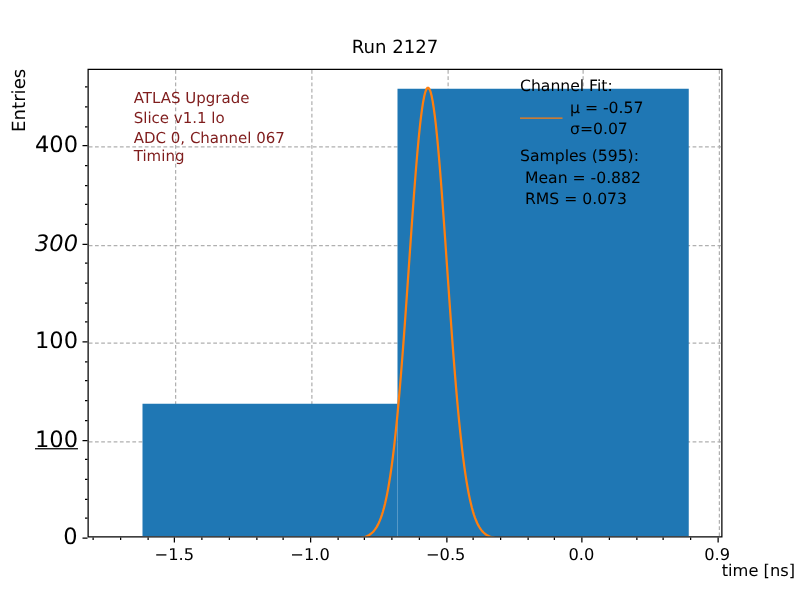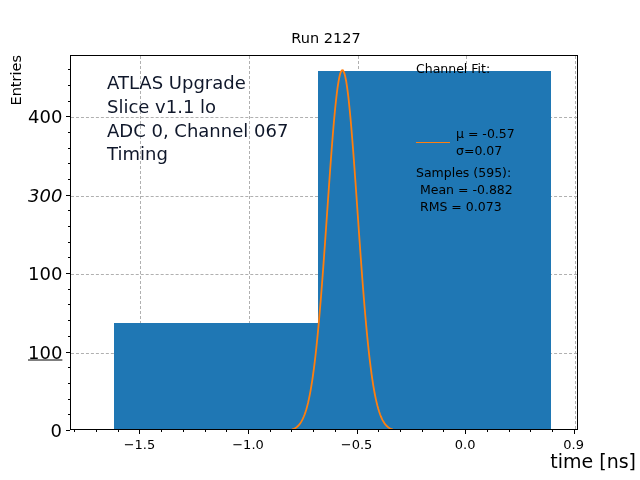--- a/index.html
+++ b/index.html
@@ -22,21 +22,21 @@
     top: 55px;
     width: 508px;
     height: 375px;
     border: 1.1px solid #000000;
     box-sizing: border-box;
     overflow: hidden;
     background: #ffffff;
   }
   #chart-title {
     position: absolute;
-    left: 72px;
+    left: 62px;
     top: 30px;
     width: 508px;
     text-align: center;
     font-size: 14.5px;
     color: #000000;
   }
   .grid-v, .grid-h {
     position: absolute;
     background: transparent;
   }
@@ -91,58 +91,57 @@
     position: absolute;
     font-size: 18px;
     color: #000000;
     text-align: right;
     transform: translateY(-50%);
   }
   #xlabel {
     position: absolute;
     right: 4px;
     top: 450px;
-    font-size: 19px;
+    font-size: 13px;
     color: #000000;
   }
   #ylabel {
     position: absolute;
     left: 8px;
     top: 55px;
     font-size: 14.5px;
     color: #000000;
     transform-origin: left top;
     transform: rotate(-90deg) translateX(-100%);
     white-space: nowrap;
   }
   
   #annotation {
     position: absolute;
     left: 36px;
     top: 15px;
-    font-size: 18px;
+    font-size: 12px;
     line-height: 1.32;
-    color: #0f172a;
+    color: #7f1d1d;
     white-space: pre;
   }
   
   #legend {
     position: absolute;
     left: 345px;
     top: 5px;
     font-size: 12.5px;
     color: #000000;
     line-height: 1.34;
   }
   #legend .legend-title { white-space: pre; }
   #legend .legend-row {
     display: flex;
     align-items: center;
     gap: 6px;
-    margin-top: 48px;
   }
   #legend .legend-swatch {
     display: inline-block;
     width: 34px;
     height: 0;
     border-top: 1.8px solid #ff7f0e;
     flex: none;
   }
   #legend .legend-entry-lines {
     display: flex;

